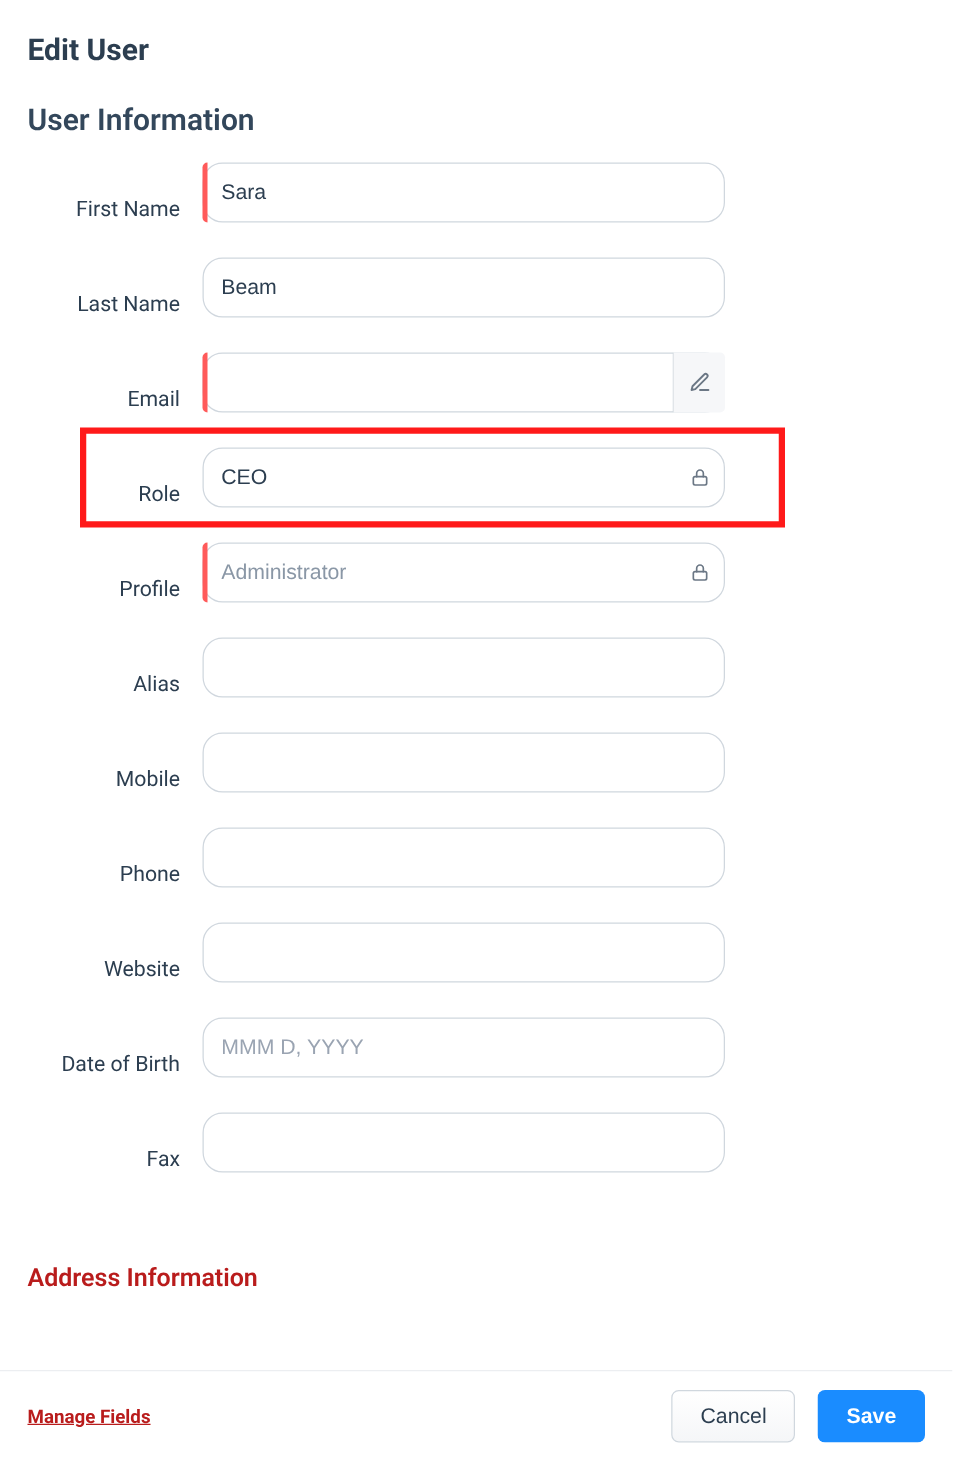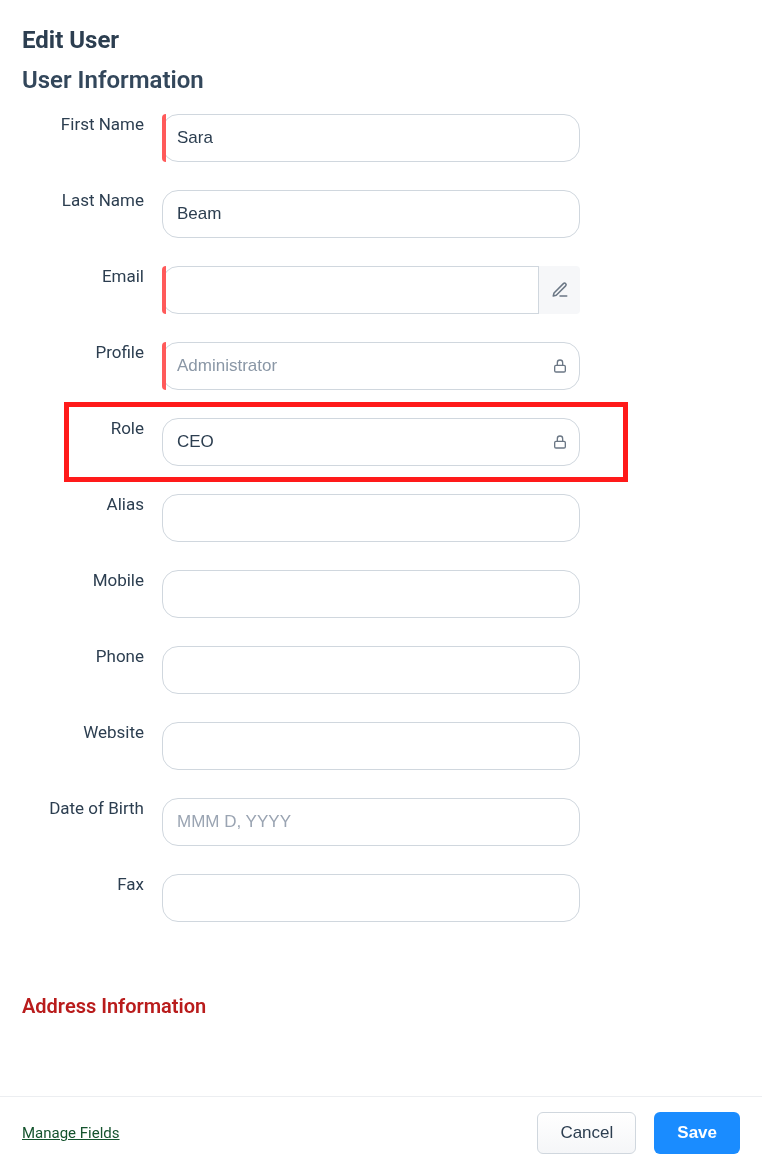--- a/index.html
+++ b/index.html
@@ -11,32 +11,32 @@
     background: #fff;
     color: #2c3e50;
     position: relative;
   }
   .page {
     padding: 20px 22px 0 22px;
   }
   h1.page-title {
     font-size: 24px;
     font-weight: 700;
-    margin: 6px 0 12px 0;
+    margin: 6px 0 28px 0;
     color: #2c3e50;
   }
   h2.section-title {
     font-size: 24px;
     font-weight: 600;
     color: #33475b;
     margin: 0 0 20px 0;
   }
   .field-row {
     display: flex;
-    align-items: flex-start;
+    align-items: flex-end;
     margin-bottom: 28px;
     position: relative;
   }
   .field-label {
     width: 140px;
     text-align: right;
     padding-right: 18px;
     font-size: 17px;
     color: #2c3e50;
   }
@@ -106,23 +106,23 @@
     position:absolute;
     left:0; right:0; bottom:0;
     height:72px;
     border-top:1px solid #eceef1;
     background:#fff;
     display:flex;
     align-items:center;
     padding:0 22px;
   }
   .manage-link {
-    color:#14532d;
+    color:#b91c1c;
     font-size:15px;
-    font-weight:400;
+    font-weight:700;
     text-decoration:underline;
     cursor:pointer;
   }
   .footer .spacer { flex:1; }
   .btn {
     height:42px;
     padding:0 22px;
     border-radius:6px;
     font-size:17px;
     font-weight:500;
@@ -174,47 +174,47 @@
           <svg width="18" height="18" viewBox="0 0 24 24" fill="none" stroke="#6b7785" stroke-width="2" stroke-linecap="round" stroke-linejoin="round">
               <path d="M12 20h9"></path>
               <path d="M16.5 3.5a2.12 2.12 0 0 1 3 3L7 19l-4 1 1-4 12.5-12.5z"></path>
             </svg>
         </span>
       </div>
     </div>
   </div>
 
   <div class="field-row">
+    <div class="field-label">Role</div>
+    <div class="field-input-wrap">
+      <input class="input" style="padding-right: 40px;" value="CEO">
+      <span class="lock-abs">
+        <svg width="16" height="16" viewBox="0 0 24 24" fill="none" stroke="#6b7785" stroke-width="2" stroke-linecap="round" stroke-linejoin="round">
+            <rect x="4" y="11" width="16" height="10" rx="2"></rect>
+            <path d="M8 11V7a4 4 0 0 1 8 0v4"></path>
+          </svg>
+      </span>
+      <div class="highlight-box"></div>
+    </div>
+  </div>
+
+  <div class="field-row">
     <div class="field-label">Profile</div>
     <div class="field-input-wrap required">
       <input class="input muted" style="padding-right: 40px;" value="Administrator">
       <span class="lock-abs">
         <svg width="16" height="16" viewBox="0 0 24 24" fill="none" stroke="#6b7785" stroke-width="2" stroke-linecap="round" stroke-linejoin="round">
             <rect x="4" y="11" width="16" height="10" rx="2"></rect>
             <path d="M8 11V7a4 4 0 0 1 8 0v4"></path>
           </svg>
       </span>
     </div>
   </div>
 
   <div class="field-row">
-    <div class="field-label">Role</div>
-    <div class="field-input-wrap">
-      <input class="input" style="padding-right: 40px;" value="CEO">
-      <span class="lock-abs">
-        <svg width="16" height="16" viewBox="0 0 24 24" fill="none" stroke="#6b7785" stroke-width="2" stroke-linecap="round" stroke-linejoin="round">
-            <rect x="4" y="11" width="16" height="10" rx="2"></rect>
-            <path d="M8 11V7a4 4 0 0 1 8 0v4"></path>
-          </svg>
-      </span>
-      <div class="highlight-box"></div>
-    </div>
-  </div>
-
-  <div class="field-row">
     <div class="field-label">Alias</div>
     <div class="field-input-wrap">
       <input class="input" value="" style="">
     </div>
   </div>
 
   <div class="field-row">
     <div class="field-label">Mobile</div>
     <div class="field-input-wrap">
       <input class="input" value="" style="">

